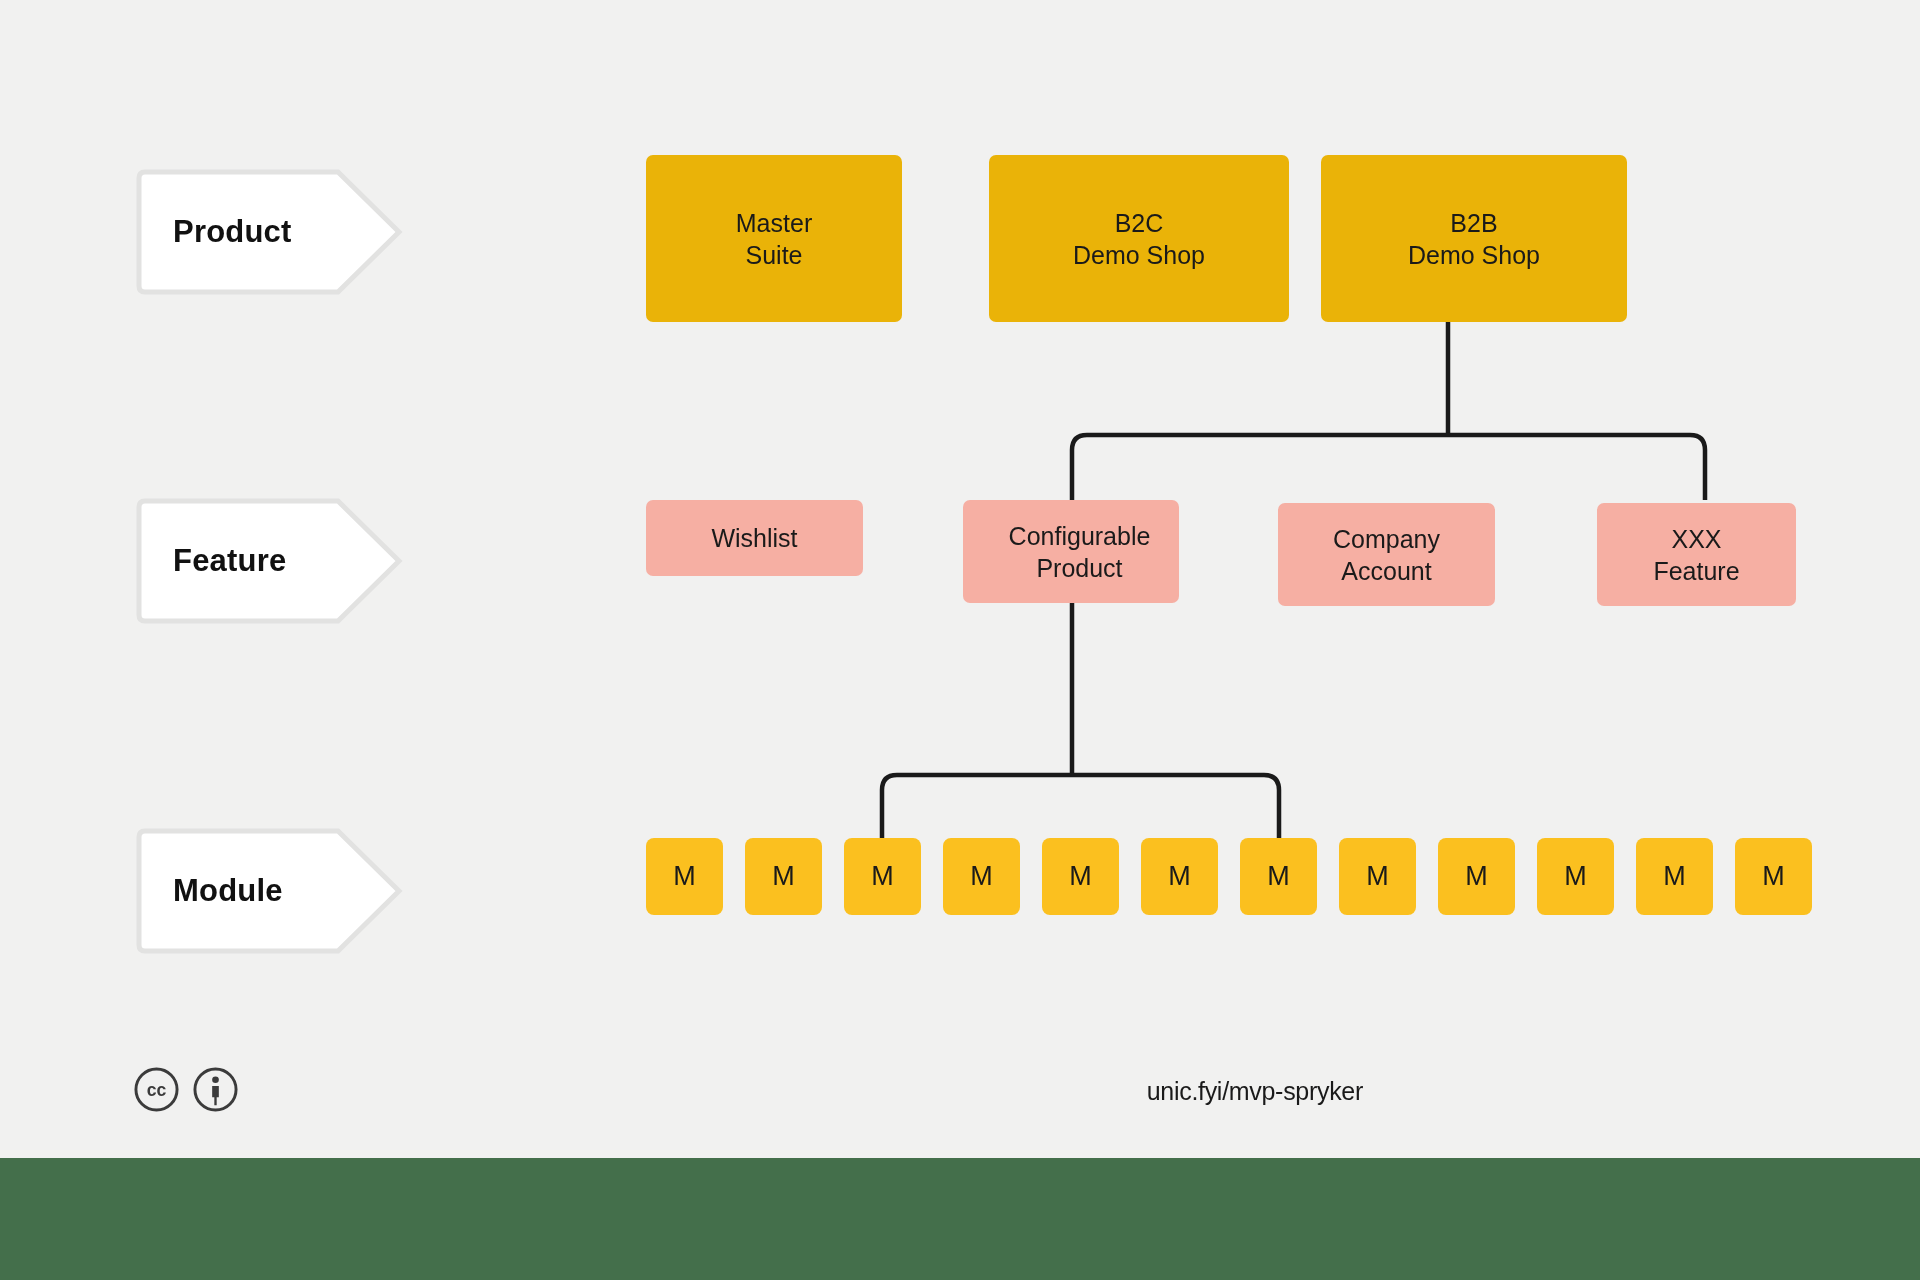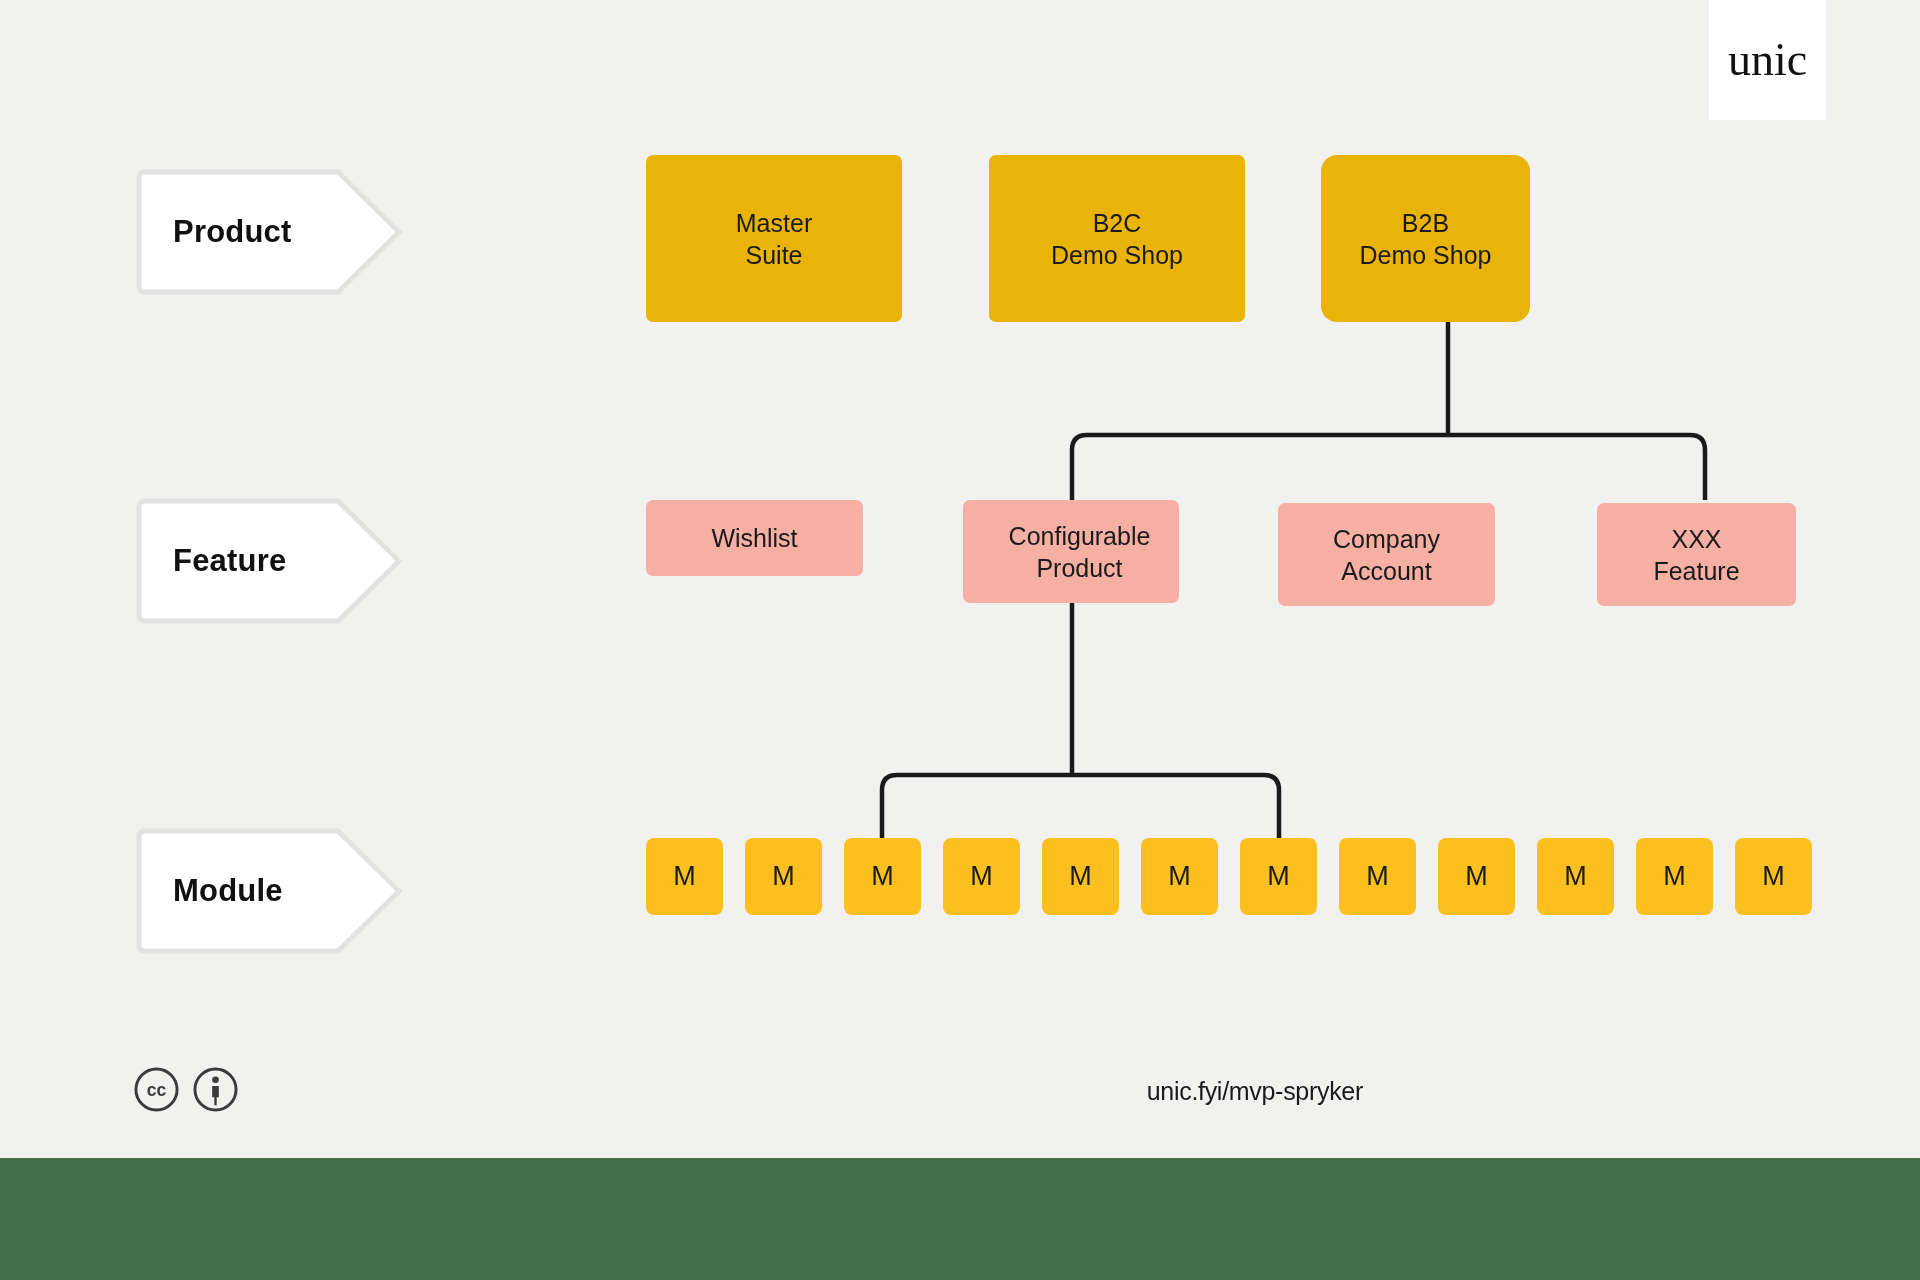--- a/index.html
+++ b/index.html
@@ -152,23 +152,20 @@
     color: #1A1A1A;
     letter-spacing: -0.3px;
     white-space: nowrap;
   }
 </style>
 </head>
 <body>
 
 <div id="slide">
 
-  <div class="logo-box">
-    <span class="logo-text">unic</span>
-  </div>
 
   <svg id="connectors" viewBox="0 0 1920 1280" xmlns="http://www.w3.org/2000/svg">
     <g fill="none" stroke="#1A1A1A" stroke-width="4.5" stroke-linecap="butt">
 
       <path d="M 1448 322 L 1448 435"></path>
 
       <path d="M 1072 500 L 1072 450 Q 1072 435 1087 435 L 1690 435 Q 1705 435 1705 450 L 1705 500"></path>
 
       <path d="M 1072 603 L 1072 775"></path>
 
@@ -195,25 +192,25 @@
       <path d="M 6 10 Q 6 4 12 4 L 205 4 L 266 64 L 205 124 L 12 124 Q 6 124 6 118 Z" fill="#FFFFFF" stroke="#E2E2E1" stroke-width="5"></path>
     </svg>
     <div class="lane-label">Module</div>
   </div>
 
   <div id="product-layer">
       <div class="node product" style="left: 646px; top: 155px; width: 256px;">
         <span class="node-text">Master
 Suite</span>
       </div>
-      <div class="node product" style="left: 989px; top: 155px; width: 256px;">
+      <div class="node product" style="left: 989px; top: 155px; width: 300px;">
         <span class="node-text">B2C
 Demo Shop</span>
       </div>
-      <div class="node product" style="left: 1321px; top: 155px; width: 209px; border-radius: 16px;">
+      <div class="node product" style="left: 1321px; top: 155px; width: 306px;">
         <span class="node-text">B2B
 Demo Shop</span>
       </div>
     </div>
   <div id="feature-layer">
       <div class="node feature" style="left: 646px; top: 500px; width: 217px; height: 76px;">
         <span class="node-text">Wishlist</span>
       </div>
       <div class="node feature" style="left: 963px; top: 500px; width: 216px; height: 103px; padding-left: 17px;">
         <span class="node-text">Configurable

